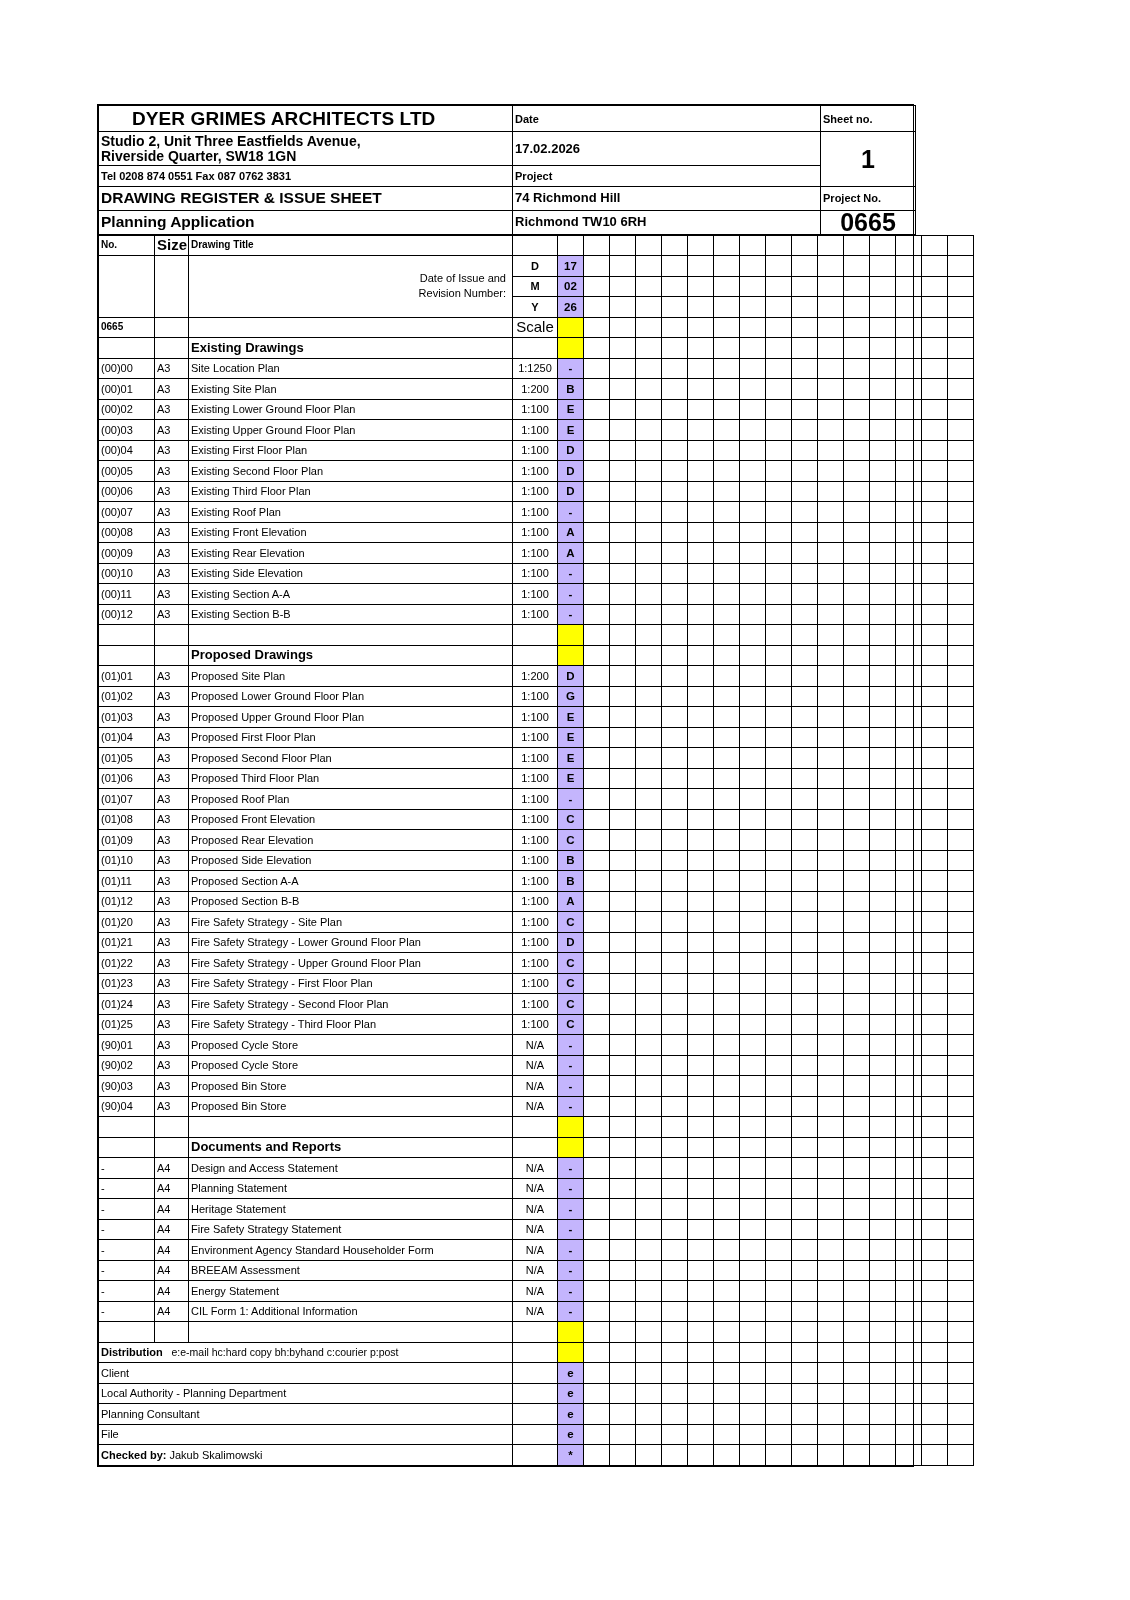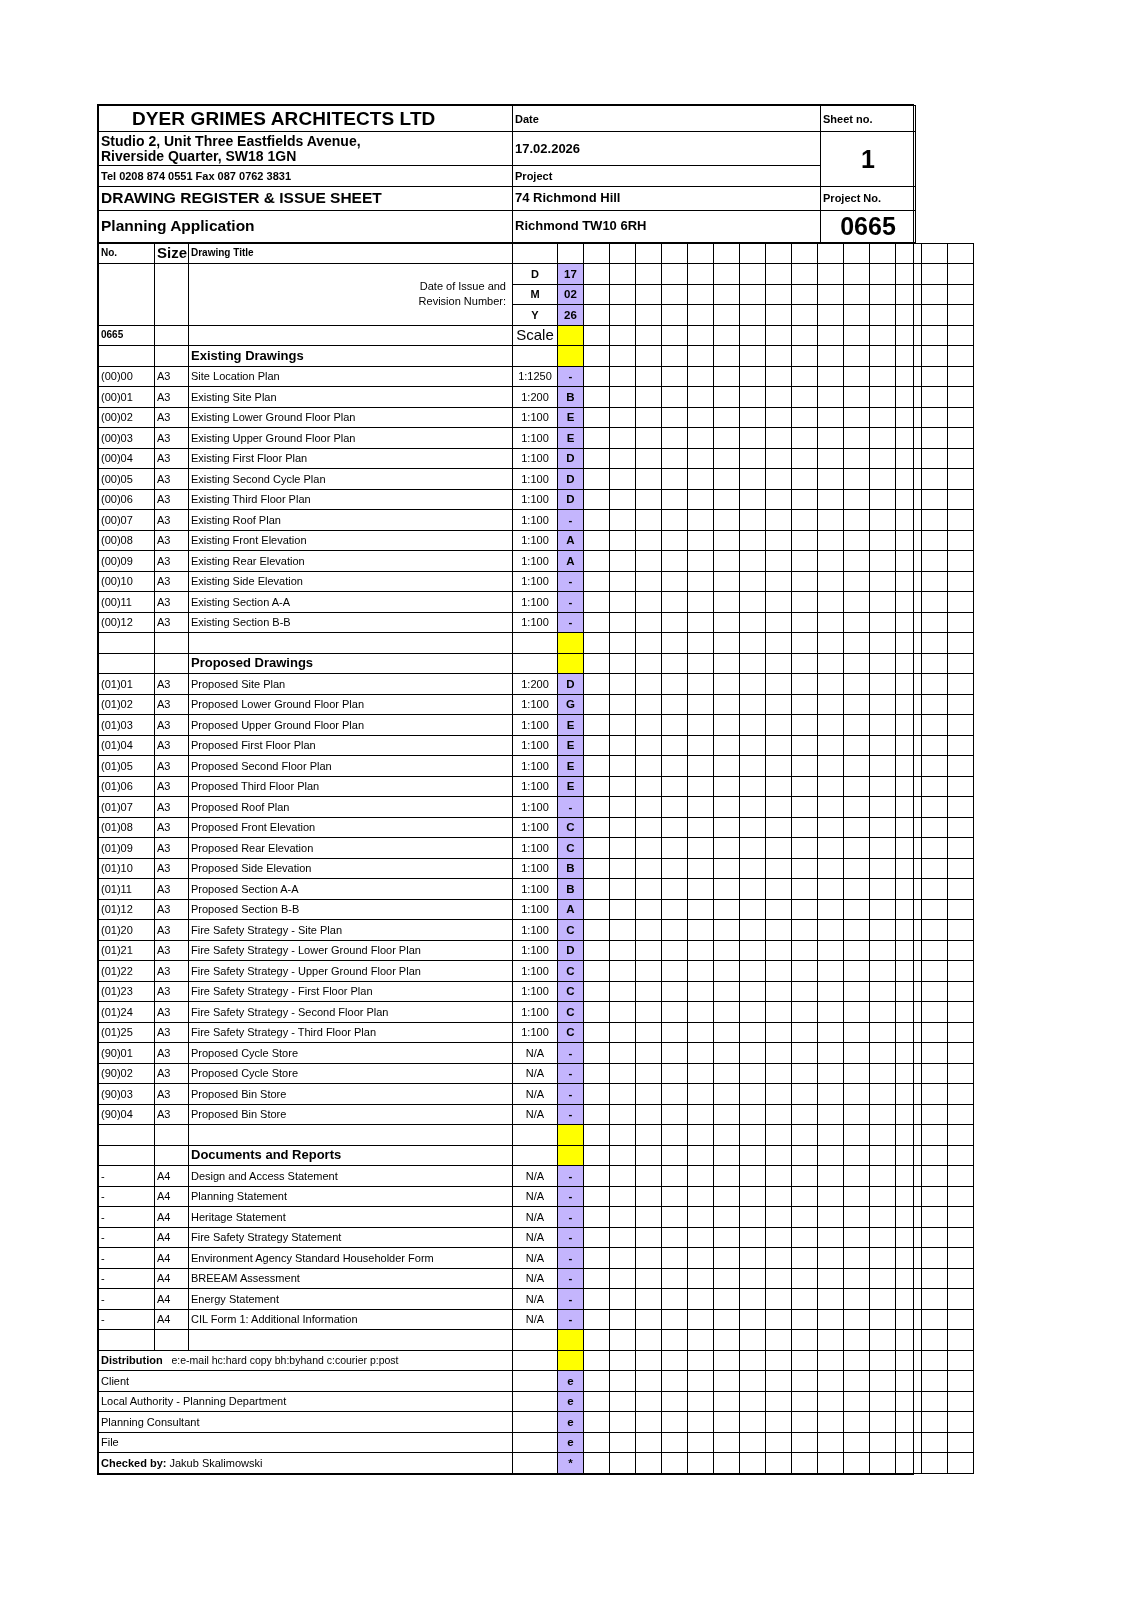--- a/index.html
+++ b/index.html
@@ -150,21 +150,21 @@
       <tr>
         <td colspan="3" class="hdr-label">Tel 0208 874 0551    Fax 087 0762 3831</td>
         <td colspan="2" class="hdr-label">Project</td>
       </tr>
       <tr>
         <td colspan="3" class="hdr-reg" style="height:24px">DRAWING REGISTER &amp; ISSUE SHEET</td>
         <td colspan="2" class="hdr-proj">74 Richmond Hill</td>
         <td class="hdr-label">Project No.</td>
       </tr>
       <tr>
-        <td colspan="3" class="hdr-reg" style="height:32px">Planning Application</td>
+        <td colspan="3" class="hdr-reg" style="height:24px">Planning Application</td>
         <td colspan="2" class="hdr-proj">Richmond TW10 6RH</td>
         <td class="hdr-big">0665</td>
       </tr>
     </tbody>
       </table>
 
     <table id="register">
       <colgroup>
         <col style="width:56px">
         <col style="width:34px">
@@ -420,21 +420,21 @@
             <td class=""></td>
             <td class=""></td>
             <td class=""></td>
             <td class=""></td>
             <td class=""></td>
             <td class=""></td>
           </tr>
           <tr>
             <td class="rowlabel">(00)05</td>
             <td class="rowlabel">A3</td>
-            <td class="rowlabel">Existing Second Cycle Plan</td>
+            <td class="rowlabel">Existing Second Floor Plan</td>
             <td class="rowlabel right">1:100</td>
             <td class="yellow">D</td>
             <td class=""></td>
             <td class=""></td>
             <td class=""></td>
             <td class=""></td>
             <td class=""></td>
             <td class=""></td>
             <td class=""></td>
             <td class=""></td>

